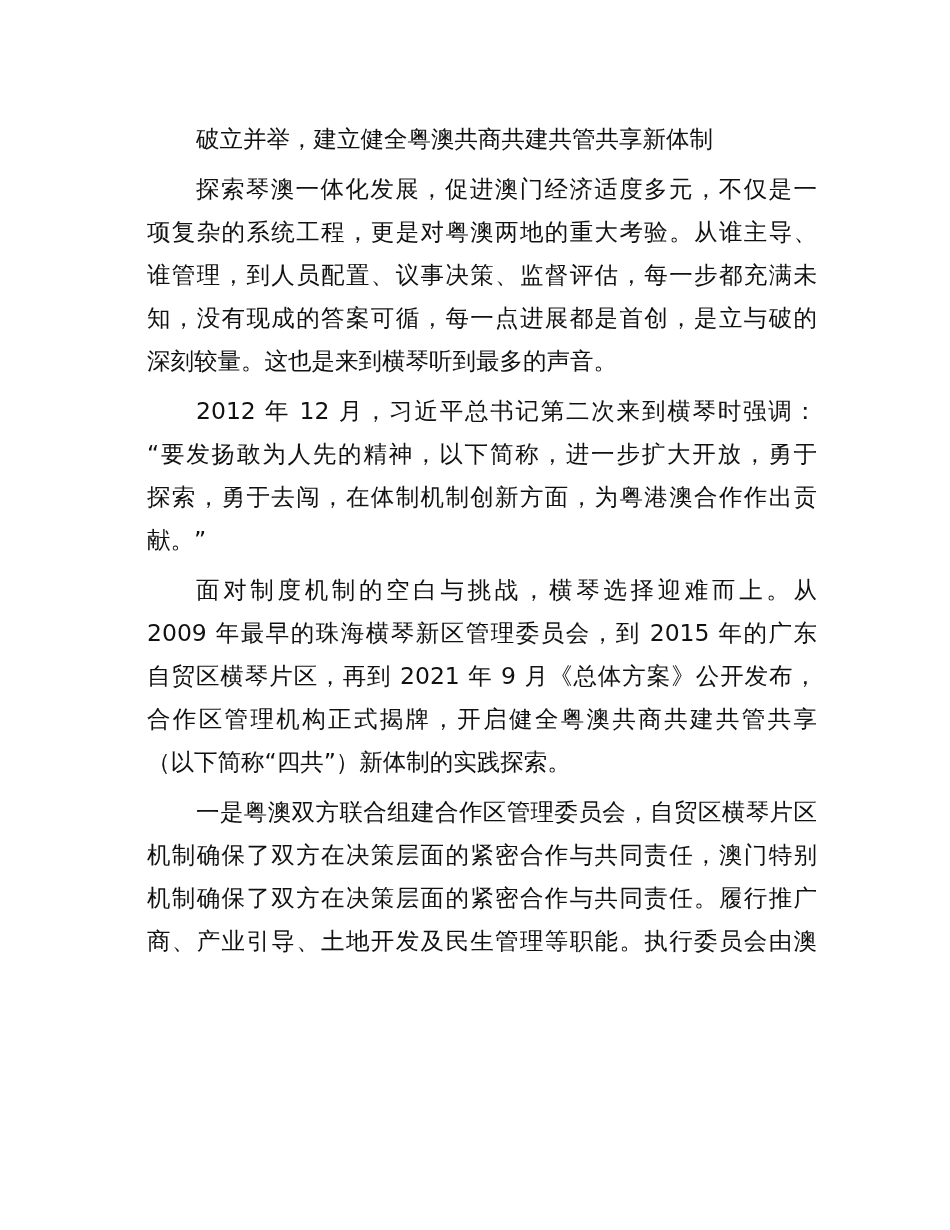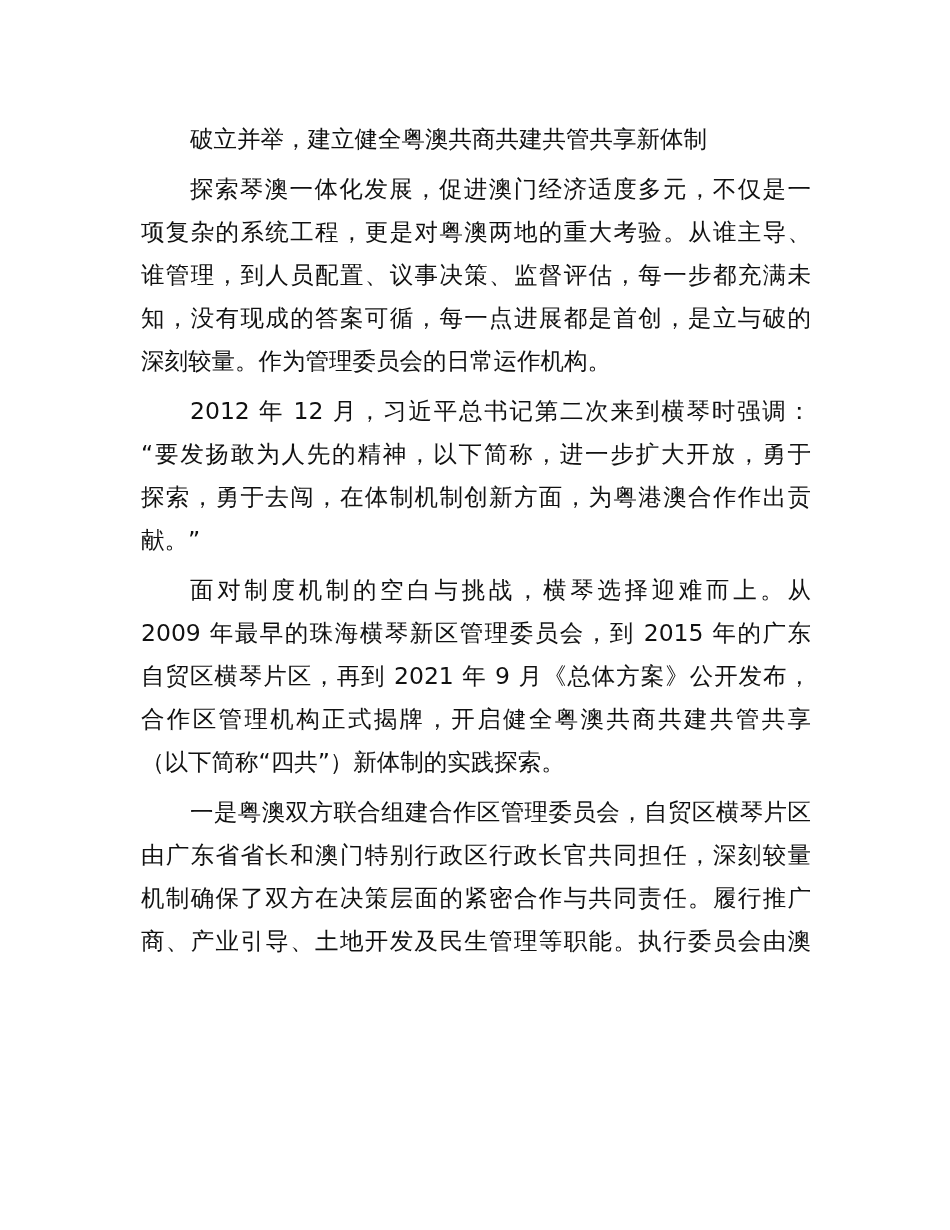--- a/index.html
+++ b/index.html
@@ -10,21 +10,21 @@
     body {
       width: 950px;
       height: 1230px;
       position: relative;
       overflow: hidden;
       font-family: "DejaVu Sans", "Liberation Sans", sans-serif;
       color: #111111;
     }
     .page {
       position: absolute;
-      left: 141px;
+      left: 147px;
       top: 118px;
       width: 670px;
     }
     .para {
       margin: 0 0 7px 0;
     }
     .line {
       display: block;
       height: 43px;
       line-height: 43px;
@@ -51,38 +51,38 @@
 
   <div class="para heading">
     <span class="line indent last">破立并举，建立健全粤澳共商共建共管共享新体制</span>
   </div>
 
   <div class="para">
     <span class="line indent">探索琴澳一体化发展，促进澳门经济适度多元，不仅是一</span>
     <span class="line">项复杂的系统工程，更是对粤澳两地的重大考验。从谁主导、</span>
     <span class="line">谁管理，到人员配置、议事决策、监督评估，每一步都充满未</span>
     <span class="line">知，没有现成的答案可循，每一点进展都是首创，是立与破的</span>
-    <span class="line last">深刻较量。作为管理委员会的日常运作机构。</span>
+    <span class="line last">深刻较量。这也是来到横琴听到最多的声音。</span>
   </div>
 
   <div class="para">
     <span class="line indent">2012 年 12 月，习近平总书记第二次来到横琴时强调：</span>
     <span class="line">“要发扬敢为人先的精神，以下简称，进一步扩大开放，勇于</span>
     <span class="line">探索，勇于去闯，在体制机制创新方面，为粤港澳合作作出贡</span>
     <span class="line last">献。”</span>
   </div>
 
   <div class="para">
     <span class="line indent">面对制度机制的空白与挑战，横琴选择迎难而上。从</span>
     <span class="line">2009 年最早的珠海横琴新区管理委员会，到 2015 年的广东</span>
     <span class="line">自贸区横琴片区，再到 2021 年 9 月《总体方案》公开发布，</span>
     <span class="line">合作区管理机构正式揭牌，开启健全粤澳共商共建共管共享</span>
     <span class="line last">（以下简称“四共”）新体制的实践探索。</span>
   </div>
 
   <div class="para">
     <span class="line indent">一是粤澳双方联合组建合作区管理委员会，自贸区横琴片区</span>
-    <span class="line">由广东省省长和澳门特别行政区行政长官共同担任，深刻较量</span>
+    <span class="line">机制确保了双方在决策层面的紧密合作与共同责任，澳门特别</span>
     <span class="line">机制确保了双方在决策层面的紧密合作与共同责任。履行推广</span>
     <span class="line">商、产业引导、土地开发及民生管理等职能。执行委员会由澳</span>
   </div>
 
 </div>
 
 </body></html>

